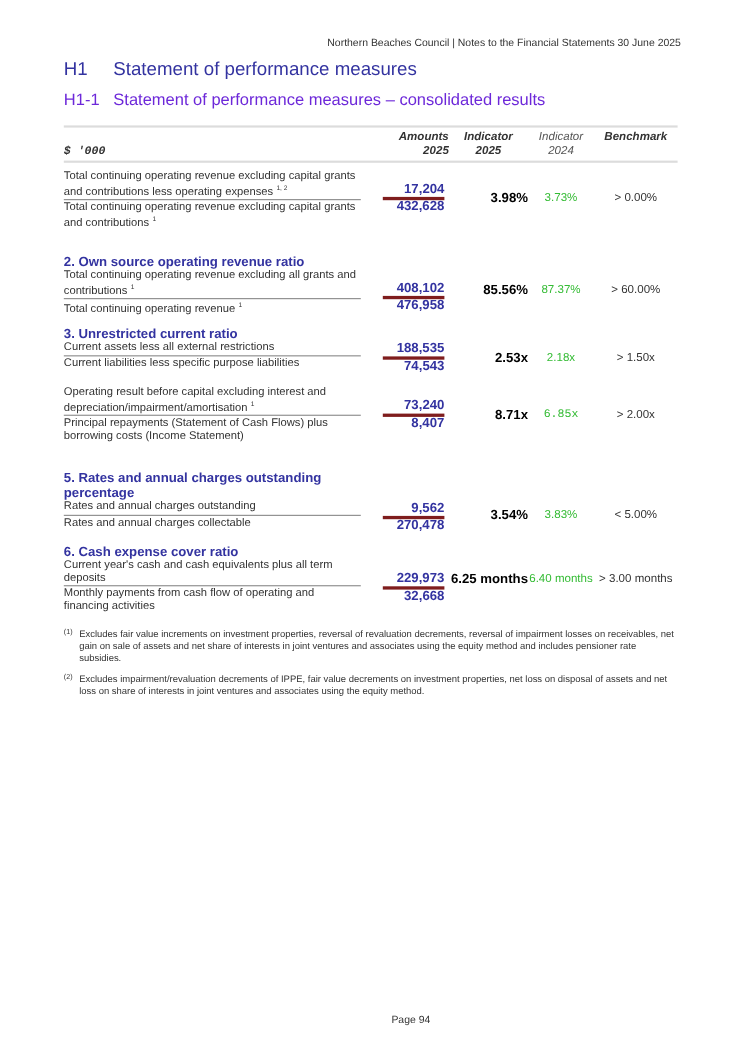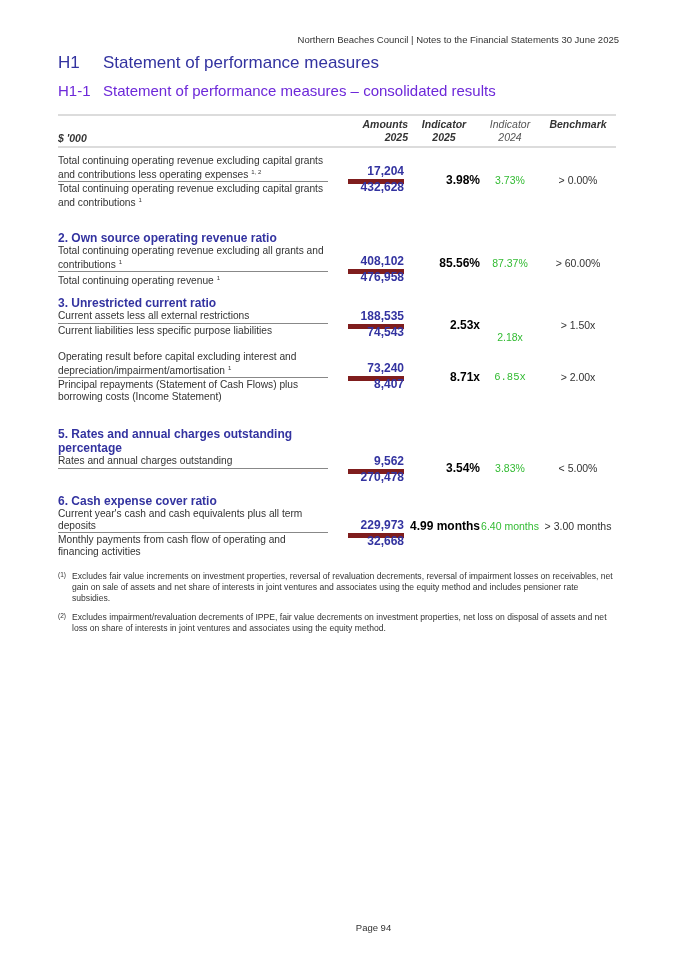--- a/index.html
+++ b/index.html
@@ -21,37 +21,37 @@
     font-size: 15px; color: #6d28d9; white-space: nowrap;
   }
   .h2 .num { display: inline-block; width: 45px; }
 
   .table-head {
     position: absolute; left: 58px; top: 114px; width: 558px; height: 30px;
     border-top: 2px solid #dcdcdc; border-bottom: 2px solid #dcdcdc;
   }
   .th { position: absolute; font-size: 10.5px; font-weight: bold; font-style: italic; color: #333; text-align: center; line-height: 13px; }
   .th.light { font-weight: normal; color: #555; }
-  .th-unit { left: 0; top: 16px; text-align: center; }
+  .th-unit { left: 0; top: 16px; text-align: center; font-family: Liberation Mono, monospace; }
   .th-amt { left: 280px; width: 70px; top: 2px; text-align: right; }
   .th-ind25 { left: 350px; width: 72px; top: 2px; }
   .th-ind24 { left: 422px; width: 60px; top: 2px; }
   .th-bench { left: 482px; width: 76px; top: 2px; }
 
   .section { position: absolute; left: 58px; width: 558px; }
   .sec-title { font-size: 12px; font-weight: bold; color: #3333a0; line-height: 14px; }
   .rowpair { position: relative; }
   .lbl { font-size: 10.2px; color: #333; line-height: 11.5px; width: 270px; }
   .lbl sup { font-size: 6px; vertical-align: super; margin-left: 3px; }
   .lbl.num { border-bottom: 1px solid #888; padding-bottom: 1px; margin-bottom: 1px; }
   .amount-top, .amount-bot {
     position: absolute; left: 290px; width: 56px; text-align: right;
     font-size: 12px; font-weight: bold; color: #3333a0; line-height: 13px;
   }
-  .amount-top { border-bottom: 5px solid #7f1d1d; padding-bottom: 1px; }
+  .amount-top { border-bottom: 3px solid #7f1d1d; padding-bottom: 1px; }
   .ind25 { position: absolute; left: 350px; width: 72px; text-align: right; font-size: 12px; font-weight: bold; color: #000000; line-height: 14px; }
   .ind24 { position: absolute; left: 422px; width: 60px; text-align: center; font-size: 10.5px; color: #33bb33; line-height: 12px; }
   .bench { position: absolute; left: 482px; width: 76px; text-align: center; font-size: 10.5px; color: #333; line-height: 12px; }
 
   .footnote { position: absolute; left: 58px; width: 558px; font-size: 8.6px; color: #333; line-height: 11px; }
   .footnote .mk { position: absolute; left: 0; top: -2px; font-size: 6.5px; }
   .footnote .tx { padding-left: 14px; display: block; }
 
   .page-num { position: absolute; top: 922px; left: 0; width: 675px; text-align: center; font-size: 9.5px; color: #333; padding-left: 36px; }
 </style>
@@ -110,57 +110,58 @@
 </div>
 
 <div class="section" style="top:296px;">
   <div class="sec-title">3. Unrestricted current ratio</div>
   <div class="rowpair">
     <div class="lbl num"><span>Current assets less all external restrictions</span></div>
     <div class="lbl"><span>Current liabilities less specific purpose liabilities</span></div>
     <div class="amount-top" style="top:0px;">188,535</div>
     <div class="amount-bot" style="top:16px;">74,543</div>
     <div class="ind25" style="top:8px;">2.53x</div>
-    <div class="ind24" style="top:9px;margin-top:12px;">2.18x</div>
+    <div class="ind24" style="top:9px;">2.18x</div>
     <div class="bench" style="top:9px;">&gt; 1.50x</div>
   </div>
 </div>
 
 <div class="section" style="top:351px;">
   <div class="rowpair">
     <div class="lbl num"><span>Operating result before capital excluding interest and depreciation/impairment/amortisation</span><sup>1</sup></div>
     <div class="lbl"><span>Principal repayments (Statement of Cash Flows) plus borrowing costs (Income Statement)</span></div>
     <div class="amount-top" style="top:11px;">73,240</div>
     <div class="amount-bot" style="top:27px;">8,407</div>
     <div class="ind25" style="top:19px;">8.71x</div>
     <div class="ind24" style="top:20px;font-family:Liberation Mono, monospace;">6.85x</div>
     <div class="bench" style="top:20px;">&gt; 2.00x</div>
   </div>
 </div>
 
 <div class="section" style="top:427px;">
   <div class="sec-title" style="width:260px;">5. Rates and annual charges outstanding percentage</div>
   <div class="rowpair">
     <div class="lbl num"><span>Rates and annual charges outstanding</span></div>
+    <div class="lbl"><span>Rates and annual charges collectable</span></div>
     <div class="amount-top" style="top:0px;">9,562</div>
     <div class="amount-bot" style="top:16px;">270,478</div>
     <div class="ind25" style="top:6px;">3.54%</div>
     <div class="ind24" style="top:7px;">3.83%</div>
     <div class="bench" style="top:7px;">&lt; 5.00%</div>
   </div>
 </div>
 
 <div class="section" style="top:494px;">
   <div class="sec-title">6. Cash expense cover ratio</div>
   <div class="rowpair">
     <div class="lbl num"><span>Current year's cash and cash equivalents plus all term deposits</span></div>
     <div class="lbl"><span>Monthly payments from cash flow of operating and financing activities</span></div>
     <div class="amount-top" style="top:11px;">229,973</div>
     <div class="amount-bot" style="top:27px;">32,668</div>
-    <div class="ind25" style="top:11px; width:72px;">4.99 months</div>
+    <div class="ind25" style="top:11px; width:72px;">6.25 months</div>
     <div class="ind24" style="top:12px; width:60px;">6.40 months</div>
     <div class="bench" style="top:12px; width:76px;">&gt; 3.00 months</div>
   </div>
 </div>
 
 <div class="footnote" style="top:571px;">
   <span class="mk">(1)</span>
   <span class="tx">Excludes fair value increments on investment properties, reversal of revaluation decrements, reversal of impairment losses on receivables, net gain on sale of assets and net share of interests in joint ventures and associates using the equity method and includes pensioner rate subsidies.</span>
 </div>
 <div class="footnote" style="top:612px;">

